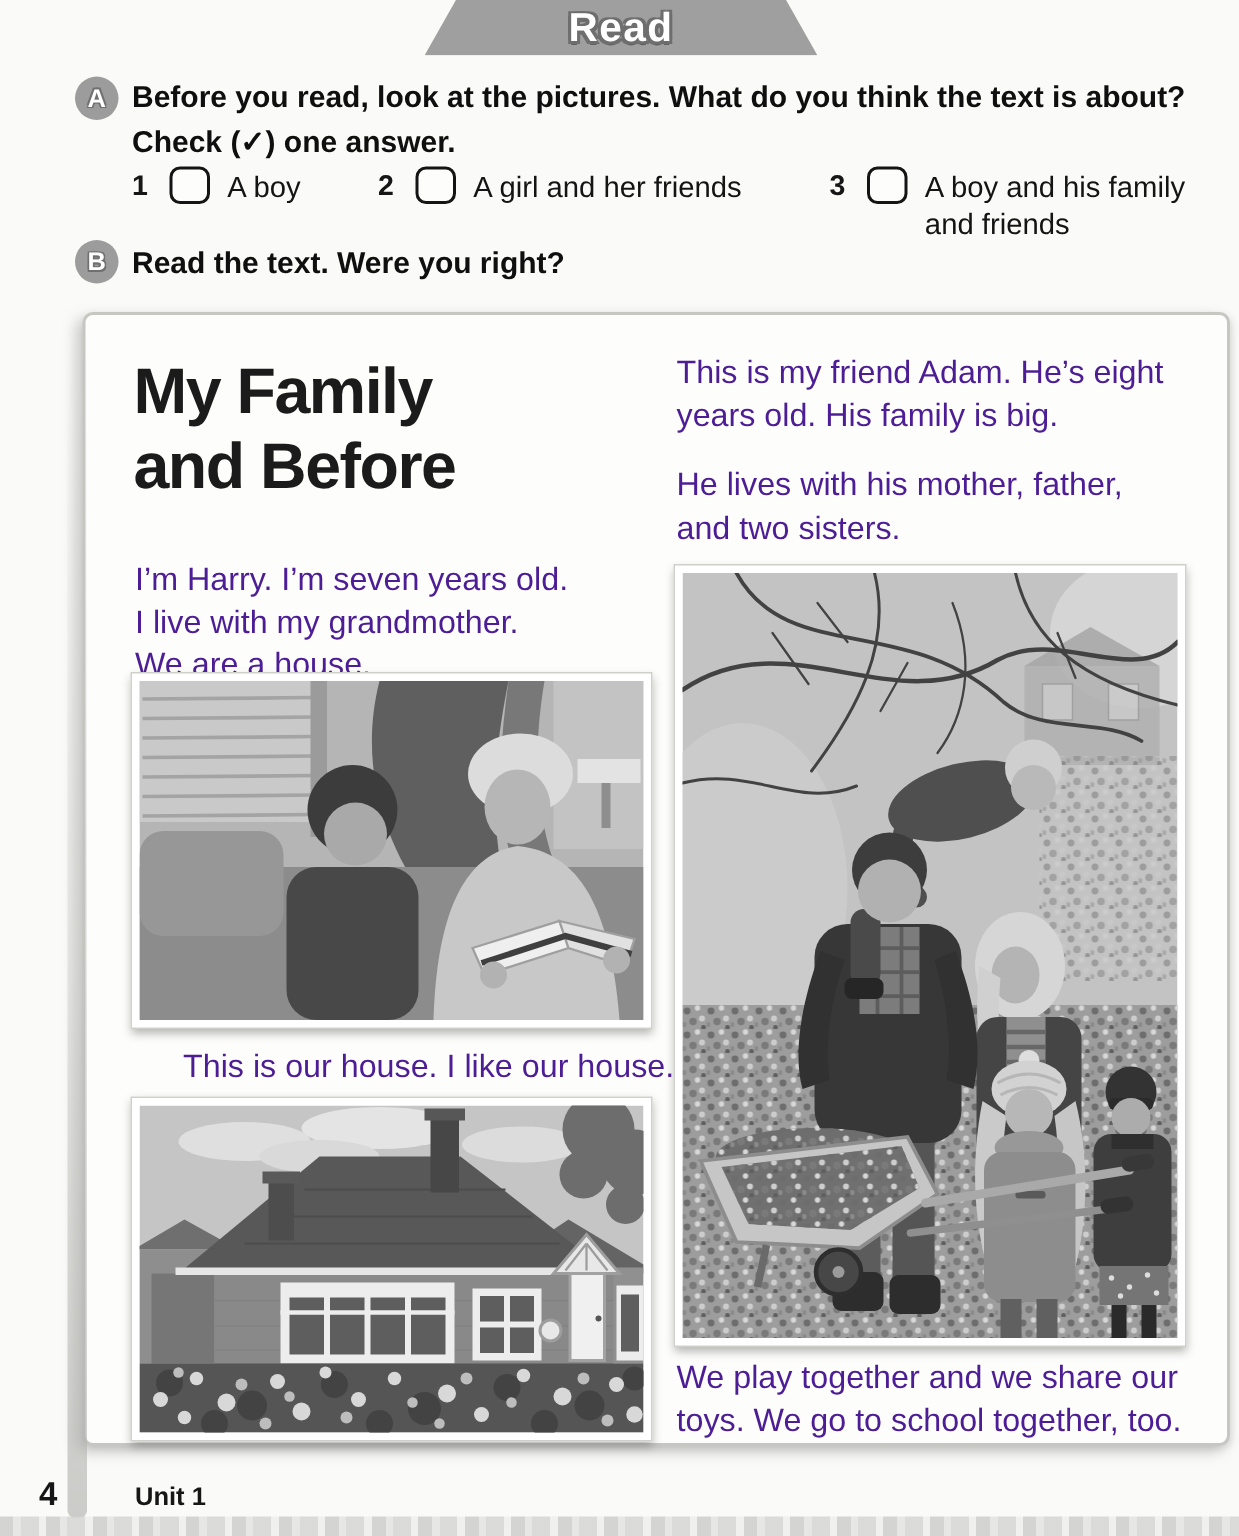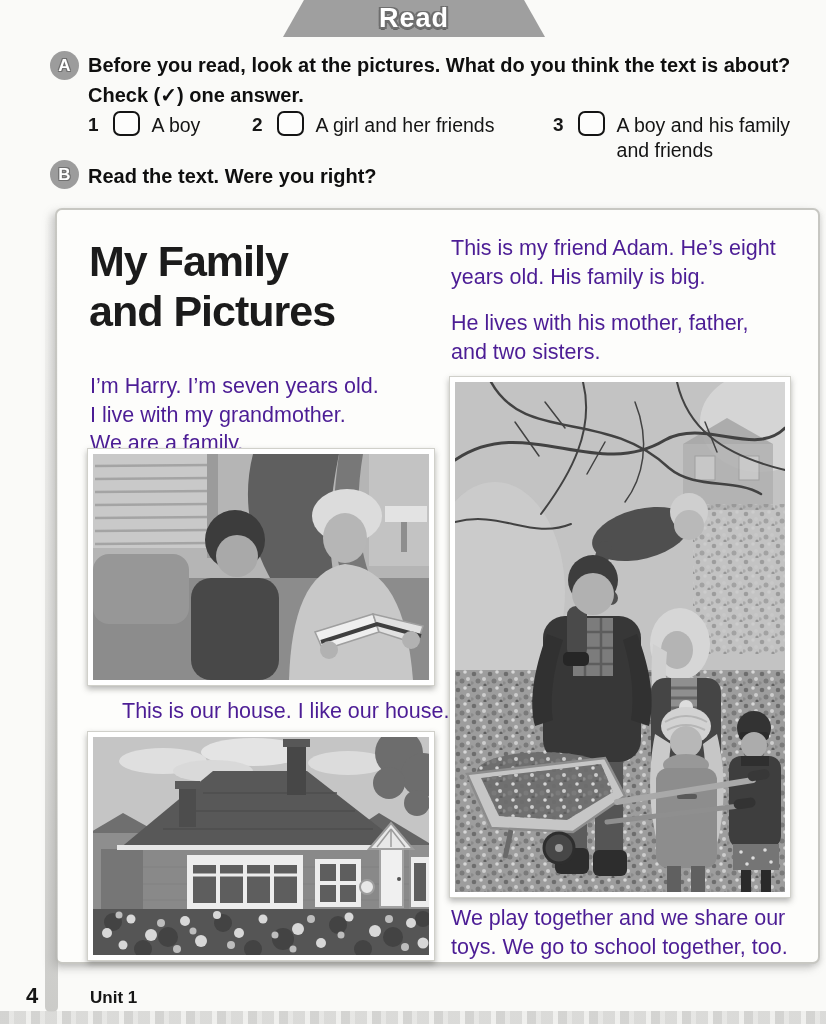--- a/index.html
+++ b/index.html
@@ -82,27 +82,27 @@
     <span class="opt-label" style="max-width:185px;">A boy and his family and friends</span>
   </div>
 
   <div class="abs badge" style="left:50px; top:160px;">B</div>
   <div class="abs prompt" style="left:88px; top:161px;">Read the text. Were you right?</div>
 
   <div class="abs passage-box">
 
     <div class="abs pass-title">
       <div>My Family</div>
-      <div>and Pictures</div>
+      <div>and Before</div>
     </div>
 
     <div class="abs body-text" style="left:33px; top:162px;">
       <div>I’m Harry. I’m seven years old.</div>
       <div>I live with my grandmother.</div>
-      <div>We are a family.</div>
+      <div>We are a house.</div>
     </div>
 
     <div class="photo" style="left:30px; top:238px; width:348px; height:238px;" role="img" aria-label="Black-and-white photo: a boy and his grandmother reading a book on a sofa">
       <svg viewBox="0 0 336 226" width="336" height="226">
         <rect width="336" height="226" fill="#b5b5b5"></rect>
         <rect x="0" y="0" width="118" height="94" fill="#c9c9c9"></rect>
         <g stroke="#a4a4a4" stroke-width="2.5">
           <line x1="2" y1="12" x2="116" y2="11"></line>
             <line x1="2" y1="25" x2="116" y2="24"></line>
           <line x1="2" y1="38" x2="116" y2="37"></line>

